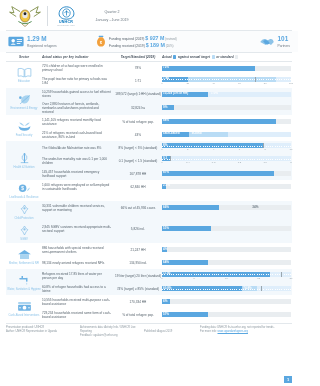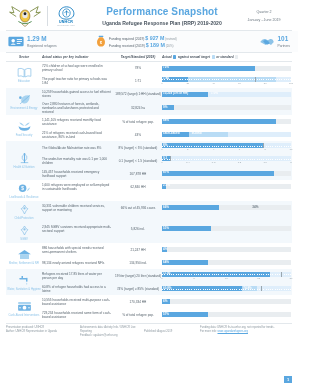--- a/index.html
+++ b/index.html
@@ -132,24 +132,20 @@
         <svg viewBox="0 0 40 34">
           <path d="M20 2 C9 2 2 10 2 19 C2 27 10 32 20 32 C30 32 38 27 38 19 C38 10 31 2 20 2 Z" fill="none" stroke="#0072bc" stroke-width="2"></path>
           <path d="M20 7 C14 7 11 12 11 17 C11 23 15 27 20 27 C25 27 29 23 29 17 C29 12 26 7 20 7 Z" fill="none" stroke="#0072bc" stroke-width="1.6"></path>
           <path d="M20 11 l0 12 M15 16 q5 -6 10 0" fill="none" stroke="#0072bc" stroke-width="1.6"></path>
         </svg>
         <div class="wordmark">UNHCR</div>
         <div class="sub">The UN Refugee Agency</div>
       </div>
     </div>
 
-    <div class="title-block">
-      <div class="title-main">Performance Snapshot</div>
-      <div class="title-sub">Uganda Refugee Response Plan (RRP) 2019-2020</div>
-    </div>
 
     <div class="quarter-block">
       <div class="quarter">Quarter 2</div>
       <div class="period">January - June 2019</div>
     </div>
   </div>
 
   <div class="rule"></div>
 
   <div class="kpi">

